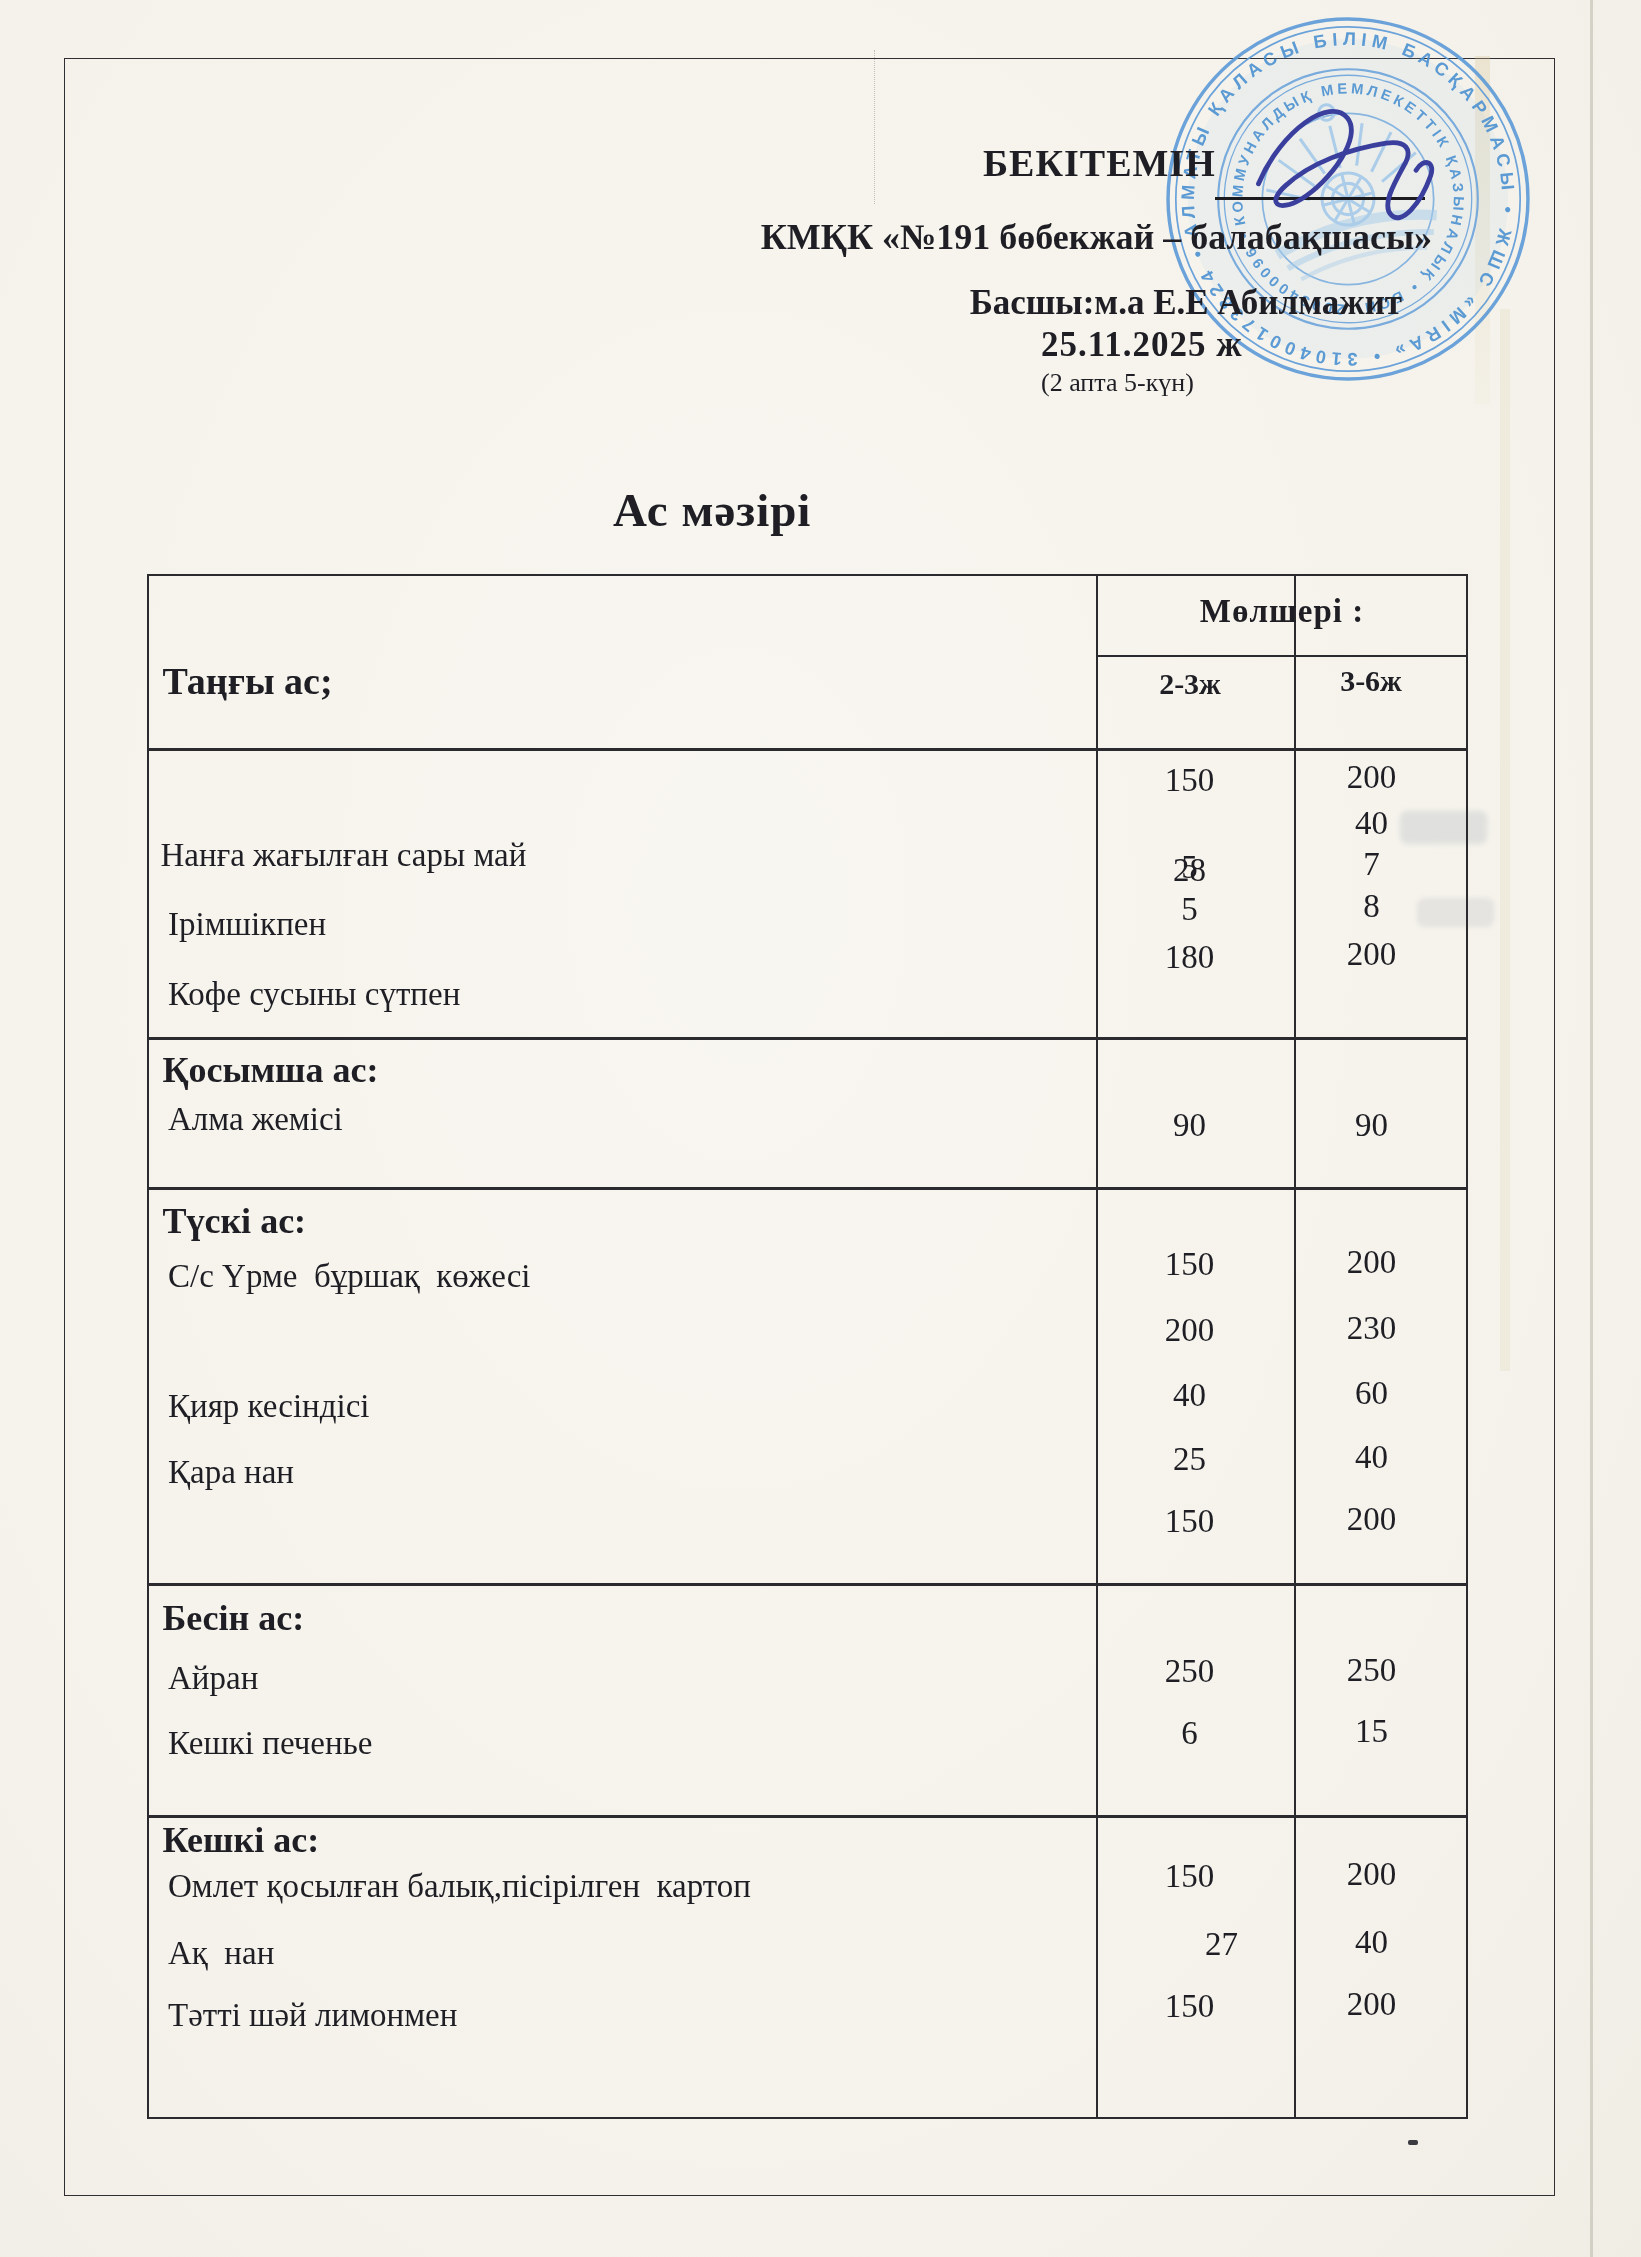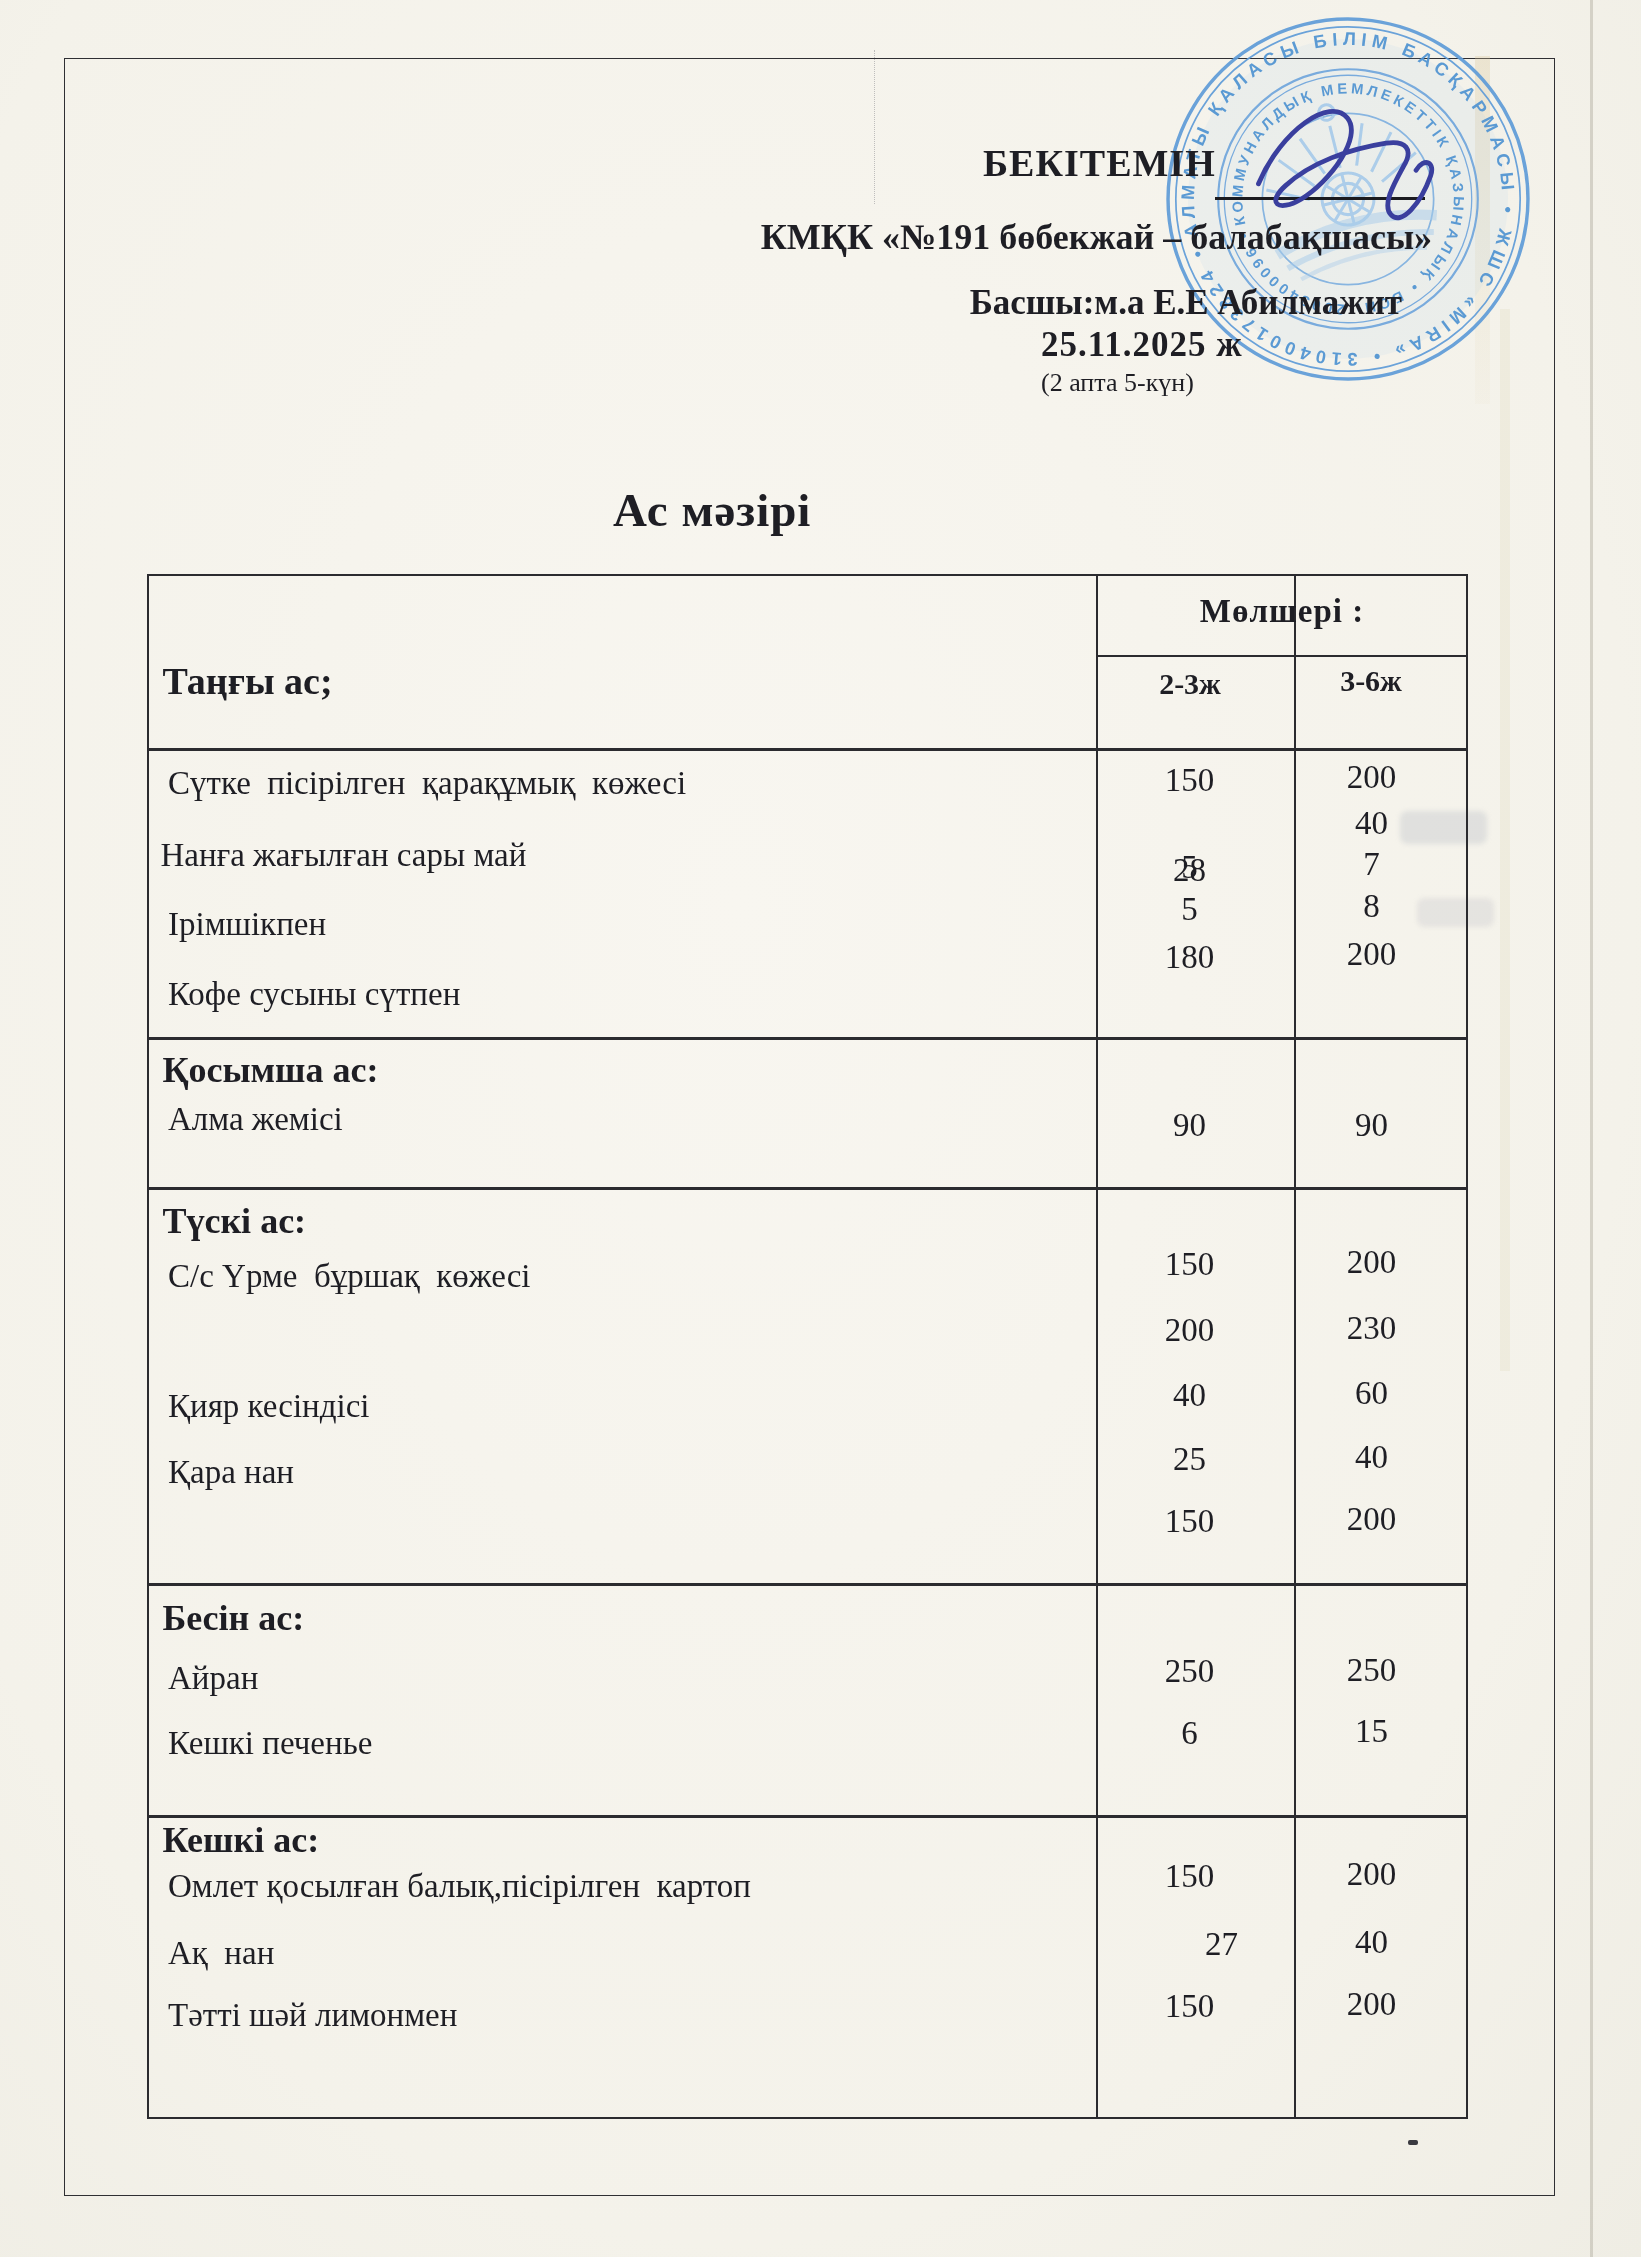--- a/index.html
+++ b/index.html
@@ -121,21 +121,20 @@
     <div class="abs hline" style="left:0;top:463px;width:1321px;height:2.9px;"></div>
     <div class="abs hline" style="left:0;top:613px;width:1321px;height:2.9px;"></div>
     <div class="abs hline" style="left:0;top:1009px;width:1321px;height:2.9px;"></div>
     <div class="abs hline" style="left:0;top:1241px;width:1321px;height:2.9px;"></div>
 
     <div class="txt amount-head" style="left:949px;top:19.3px;">Мөлшері :</div>
     <div class="txt colhead" style="left:985px;top:93px;">2-3ж</div>
     <div class="txt colhead" style="left:1166px;top:90px;">3-6ж</div>
     <div class="txt b sec-title" style="left:15.4px;top:87px;font-size:38px;">Таңғы ас;</div>
 
-    <div class="txt itm" style="left:21px;top:191px;">Сүтке  пісірілген  қарақұмық  көжесі</div>
     <div class="txt itm" style="left:13.5px;top:263px;">Нанға жағылған сары май</div>
     <div class="txt itm" style="left:21px;top:332px;">Ірімшікпен</div>
     <div class="txt itm" style="left:21px;top:394px;margin-top:8px;">Кофе сусыны сүтпен</div>
     <div class="txt qty" style="left:994px;top:188px;">150</div>
     <div class="txt qty" style="left:994px;top:234px;margin-top:44px;">28</div>
     <div class="txt qty" style="left:994px;top:275px;">5</div>
     <div class="txt qty" style="left:994px;top:317px;">5</div>
     <div class="txt qty" style="left:994px;top:365px;">180</div>
     <div class="txt qty" style="left:1176px;top:185px;">200</div>
     <div class="txt qty" style="left:1176px;top:231px;">40</div>

